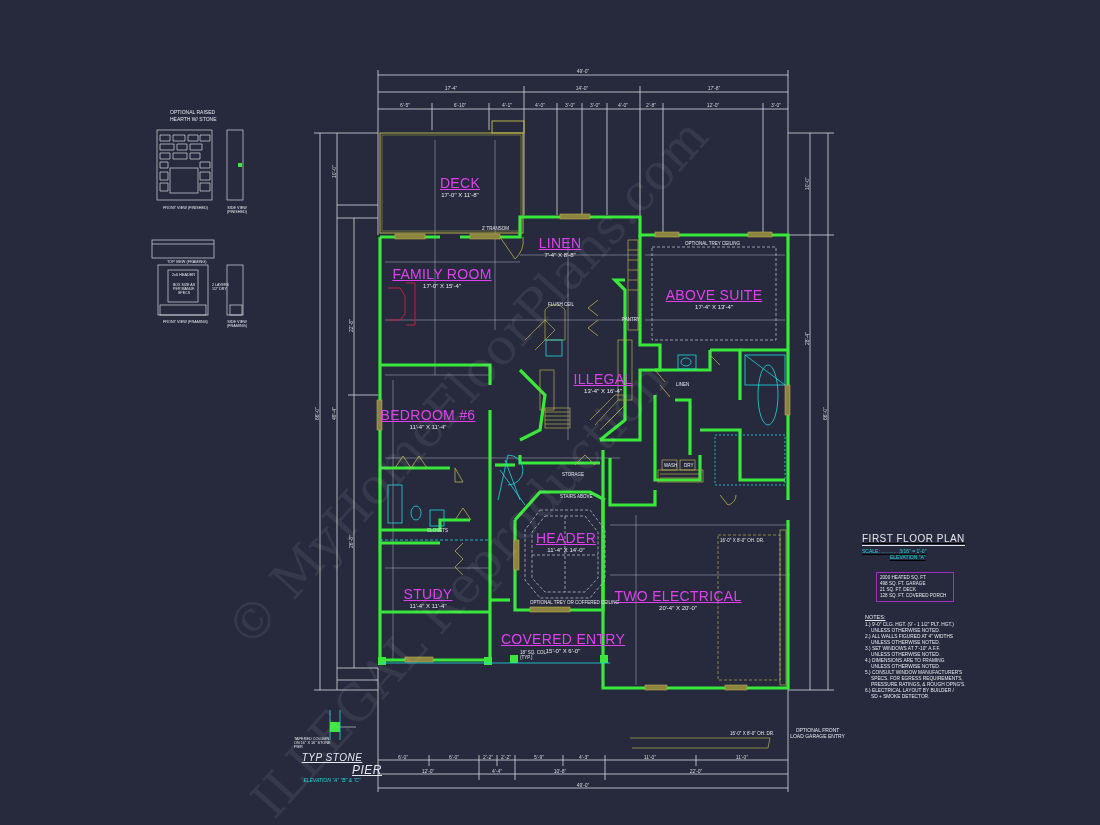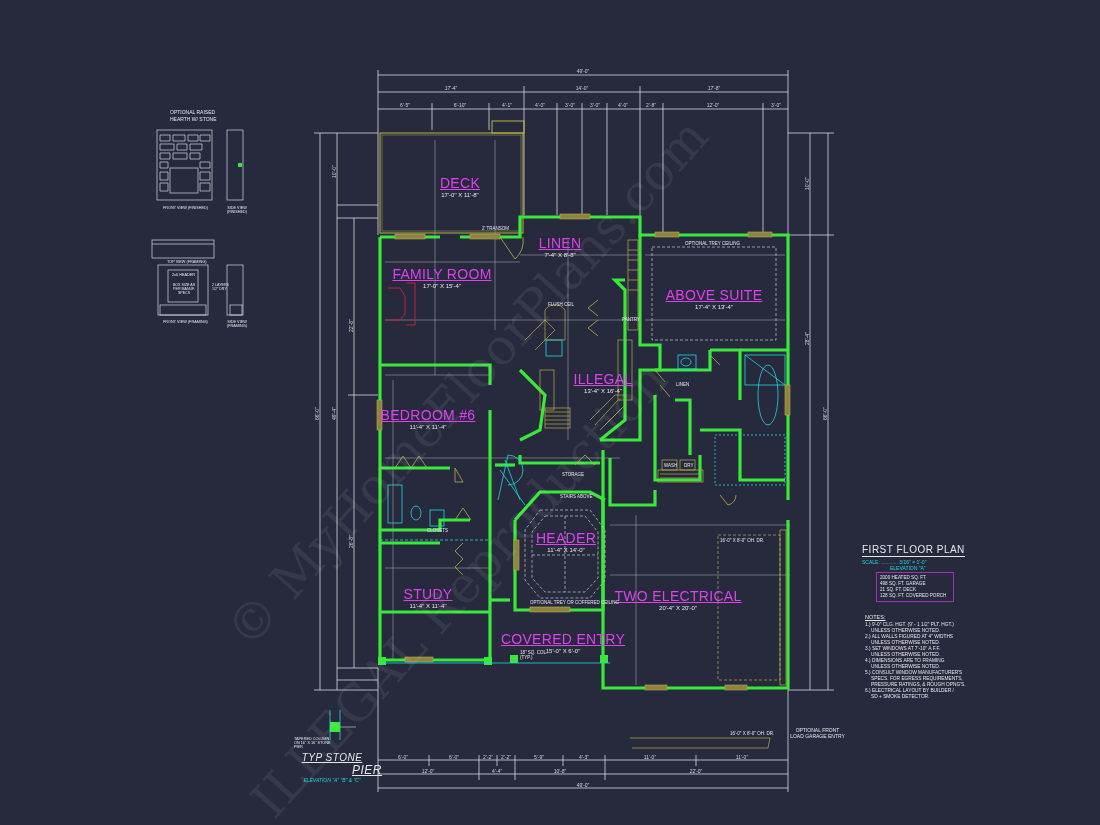--- a/index.html
+++ b/index.html
@@ -3,21 +3,21 @@
 <meta charset="utf-8">
 <style>
   html, body { margin:0; padding:0; }
   body { width:1100px; height:825px; background:#262a3c; overflow:hidden; position:relative; font-family:"Liberation Sans", sans-serif; }
   #plan { position:absolute; left:0; top:0; width:1100px; height:825px; }
   .room { position:absolute; text-align:center; transform:translateX(-50%); }
   .room .name { color:#e040f0; font-size:14px; text-decoration:underline; letter-spacing:0.3px; display:block; }
   .room .dims { color:#e8e8ee; font-size:6px; display:block; margin-top:1px; }
   .dim { position:absolute; color:#d0d0d8; font-size:5px; transform:translateX(-50%); white-space:nowrap; }
   .dimv { position:absolute; color:#d0d0d8; font-size:5px; white-space:nowrap; transform:rotate(-90deg); transform-origin:left top; }
-  .title-block { position:absolute; left:862px; top:544px; }
+  .title-block { position:absolute; left:862px; top:533px;text-decoration:underline; }
   .title-block .t { color:#e6e6ee; font-size:10px; letter-spacing:0.5px; border-bottom:1px solid #e6e6ee; padding-bottom:1px; }
   .title-block .s { color:#20d8e0; font-size:5px; margin-top:2px; }
   .title-block .e { color:#20d8e0; font-size:5px; margin-left:28px; }
   .area-box { position:absolute; left:876px; top:572px; width:70px; border:1px solid #a030c0; padding:2px 3px; }
   .area-box div { color:#e6e6ee; font-size:4.6px; line-height:6px; }
   .notes { position:absolute; left:865px; top:614px; width:130px; }
   .notes .h { color:#e6e6ee; font-size:5.5px; text-decoration:underline; margin-bottom:2px; }
   .notes div.n { color:#e6e6ee; font-size:4.8px; line-height:6px; }
   .detail-title { position:absolute; color:#e6e6ee; font-size:5px; text-align:center; }
   .pier { position:absolute; left:282px; top:752px; text-align:center; width:100px;font-style:italic; }

